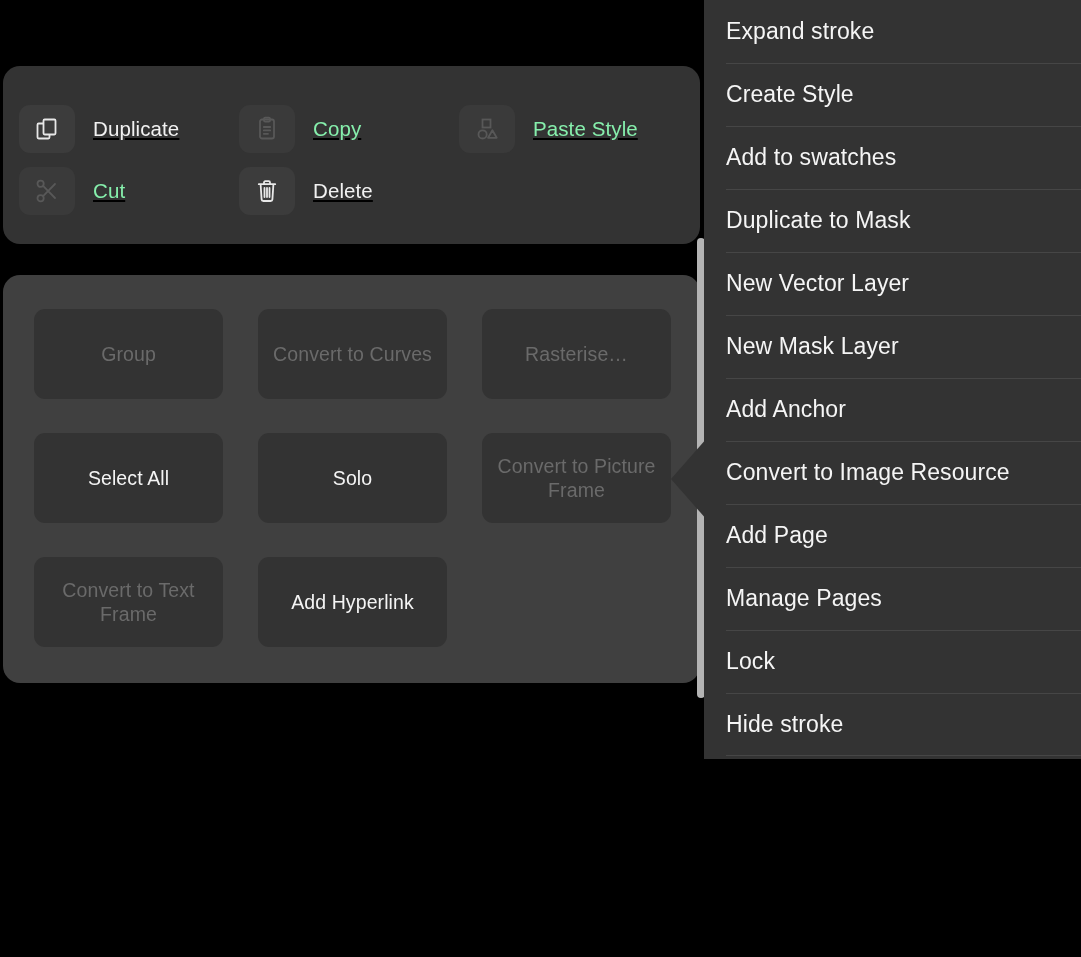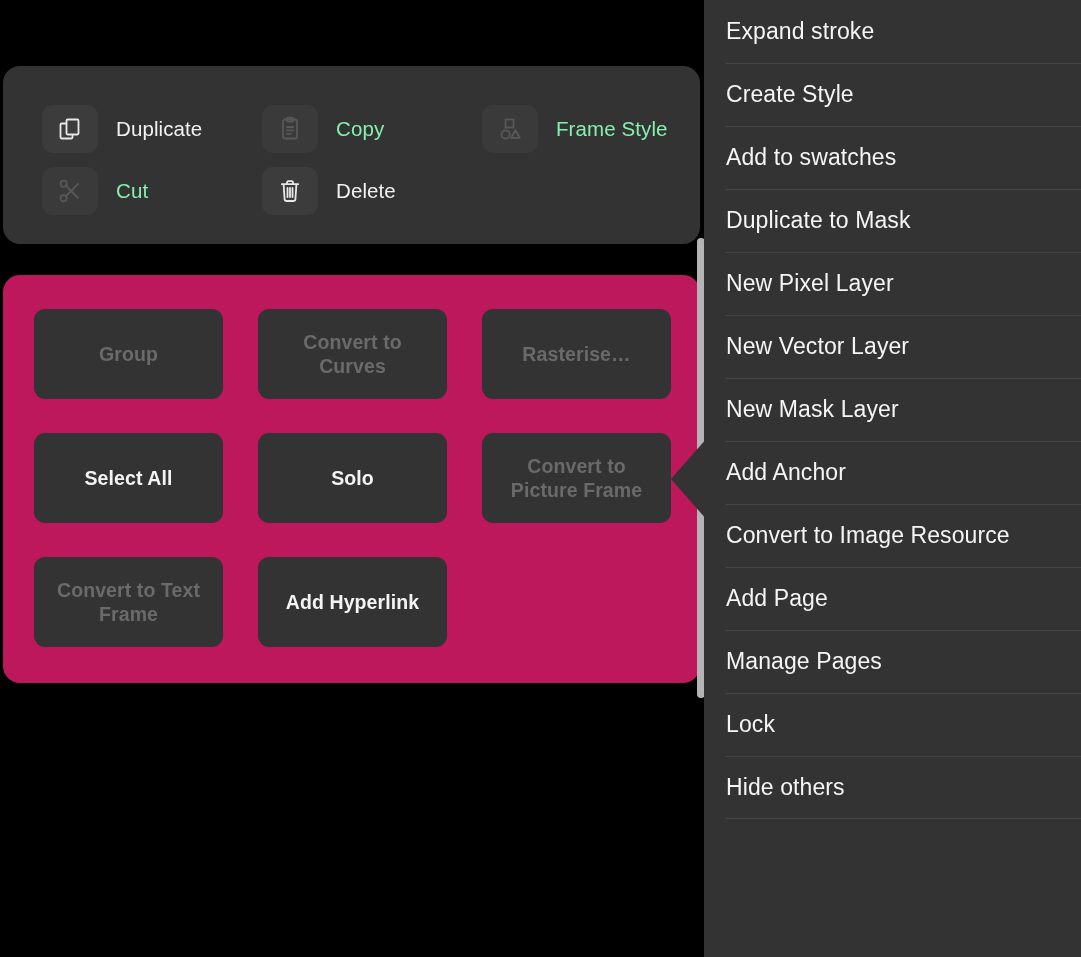--- a/index.html
+++ b/index.html
@@ -22,26 +22,27 @@
     left: 3px;
     top: 66px;
     width: 697px;
     height: 178px;
     background: #333333;
     border-radius: 17px;
     box-sizing: border-box;
   }
   .cmd-grid {
     position: absolute;
-    left: 39px;
+    left: 16px;
     top: 32px;
     width: 640px;
     display: grid;
     grid-template-columns: 220px 220px 200px;
     grid-template-rows: 62px 62px;
+    text-decoration: underline;
   }
   .cmd-item {
     display: flex;
     align-items: center;
     gap: 18px;
   }
   .cmd-icon {
     width: 56px;
     height: 48px;
     border-radius: 11px;
@@ -61,24 +62,23 @@
   }
   .cmd-item.disabled .cmd-label { color: #86efac; }
 
   
   #actions-panel {
     position: absolute;
     left: 3px;
     top: 275px;
     width: 697px;
     height: 408px;
-    background: #be185d;
+    background: #404040;
     border-radius: 17px;
     box-sizing: border-box;
-    font-weight: bold;
   }
   .tile-grid {
     position: absolute;
     left: 31px;
     top: 34px;
     width: 638px;
     display: grid;
     grid-template-columns: repeat(3, 189px);
     grid-template-rows: repeat(3, 90px);
     column-gap: 35px;
@@ -111,21 +111,21 @@
     clip-path: polygon(100% 0%, 100% 100%, 0% 50%);
     z-index: 4;
   }
 
   
   #context-menu {
     position: absolute;
     left: 704px;
     top: 0;
     width: 377px;
-    height: 957px;
+    height: 759px;
     background: #333333;
     z-index: 5;
     overflow: hidden;
   }
   .menu-item {
     height: 63px;
     display: flex;
     align-items: center;
     padding-left: 22px;
     box-sizing: border-box;
@@ -194,21 +194,21 @@
     </div>
 
     <div class="cmd-item disabled">
       <span class="cmd-icon dim">
         <svg width="28" height="28" viewBox="0 0 28 28" fill="none" stroke="#585858" stroke-width="1.8">
           <rect x="9.5" y="4.5" width="8" height="8"></rect>
           <circle cx="9.6" cy="19.4" r="4.1"></circle>
           <path d="M19.4 15.2l4.3 7.6h-8.6z" stroke-linejoin="round"></path>
         </svg>
       </span>
-      <span class="cmd-label">Frame Style</span>
+      <span class="cmd-label">Paste Style</span>
     </div>
 
     <div class="cmd-item disabled">
       <span class="cmd-icon dim">
         <svg width="28" height="28" viewBox="0 0 28 28" fill="none" stroke="#585858" stroke-width="1.8">
           <circle cx="7.6" cy="6.8" r="3.1"></circle>
           <circle cx="7.6" cy="21.2" r="3.1"></circle>
           <path d="M10.1 8.9L22 21M10.1 19.1L22 7" stroke-linecap="round"></path>
         </svg>
       </span>
@@ -246,22 +246,21 @@
 
 <div id="menu-scroll-indicator"></div>
 
 <div id="popover-caret"></div>
 
 <div id="context-menu">
   <div class="menu-item">Expand stroke</div>
   <div class="menu-item">Create Style</div>
   <div class="menu-item">Add to swatches</div>
   <div class="menu-item">Duplicate to Mask</div>
-  <div class="menu-item">New Pixel Layer</div>
   <div class="menu-item">New Vector Layer</div>
   <div class="menu-item">New Mask Layer</div>
   <div class="menu-item">Add Anchor</div>
   <div class="menu-item">Convert to Image Resource</div>
   <div class="menu-item">Add Page</div>
   <div class="menu-item">Manage Pages</div>
   <div class="menu-item">Lock</div>
-  <div class="menu-item">Hide others</div>
+  <div class="menu-item">Hide stroke</div>
 </div>
 
 </body></html>

